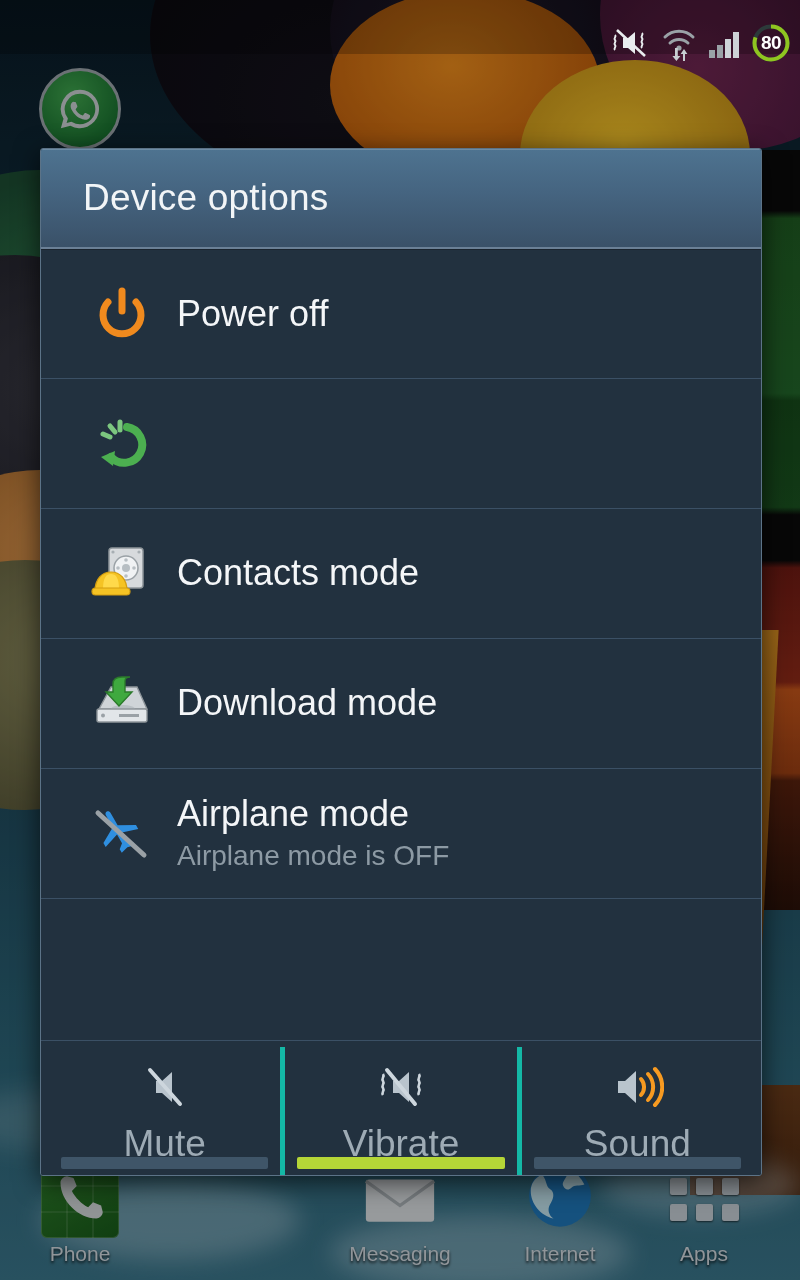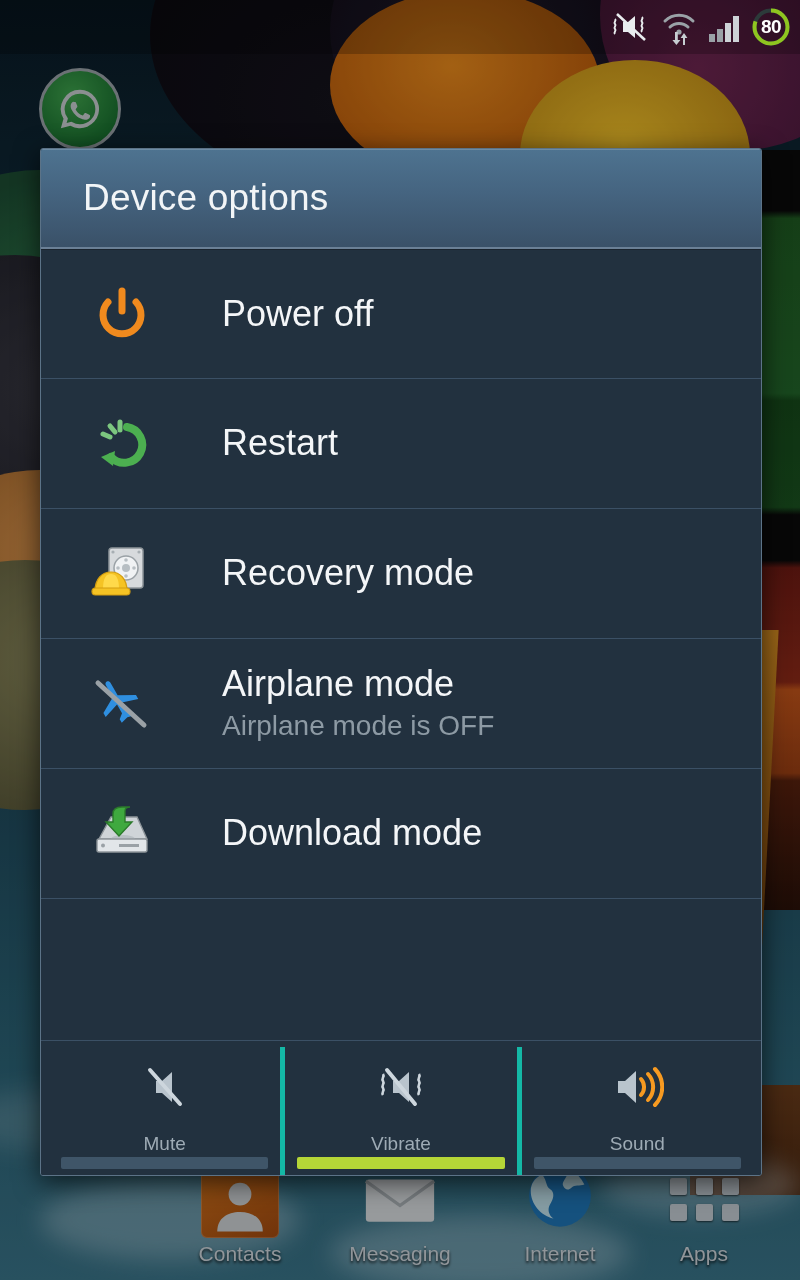--- a/index.html
+++ b/index.html
@@ -76,21 +76,21 @@
     position:absolute;left:0;top:0;width:800px;height:54px;
     background:rgba(0,0,0,0.22);
     display:flex;align-items:center;
   }
   #status-clock{
     position:absolute;left:0;right:0;text-align:center;
     color:#ffffff;font-size:31px;letter-spacing:.5px;
     text-shadow:0 1px 2px rgba(0,0,0,.7);
   }
   #status-icons{
-    position:absolute;right:8px;top:0;height:54px;
+    position:absolute;right:8px;top:16px;height:54px;
     display:flex;align-items:center;gap:9px;
   }
   .sicon{display:block;}
   .batt-wrap{position:relative;width:42px;height:42px;}
   .batt-num{
     position:absolute;inset:0;display:flex;align-items:center;justify-content:center;
     color:#ffffff;font-size:19px;font-weight:bold;letter-spacing:-.5px;
   }
 
   
@@ -144,21 +144,20 @@
   }
   #dialog-title{
     color:#f2f5f7;font-size:37px;padding-left:42px;letter-spacing:.2px;
   }
   #option-list{flex:1 1 auto;}
   .opt{
     height:130px;box-sizing:border-box;
     display:flex;align-items:center;
     border-bottom:1px solid #3b5065;
     padding-left:38px;
-    gap:45px;
   }
   .opt:first-child{border-top:1px solid #1a242e;}
   .opt-icon{width:86px;flex:0 0 86px;display:flex;align-items:center;justify-content:center;}
   .opt-text{display:flex;flex-direction:column;justify-content:center;margin-left:12px;}
   .opt-title{color:#f4f6f8;font-size:36px;line-height:1.08;}
   .opt-sub{color:#8d9aa4;font-size:28px;margin-top:6px;}
 
   
   #ringer-row{
     height:135px;flex:0 0 135px;
@@ -167,21 +166,21 @@
     border-top:1px solid #3b5065;
     padding:6px 8px 0 8px;box-sizing:border-box;
   }
   .ringer{
     flex:1 1 0;position:relative;
     display:flex;flex-direction:column;align-items:center;justify-content:flex-start;
     padding-top:12px;
   }
   .ringer + .ringer{border-left:5px solid #14b8a6;}
   .ringer .r-ic{height:56px;display:flex;align-items:center;justify-content:center;}
-  .ringer .r-lbl{color:#9eabb5;font-size:19px;margin-top:18px;}
+  .ringer .r-lbl{color:#9eabb5;font-size:37px;margin-top:8px;}
   .r-bar{
     position:absolute;left:12px;right:12px;bottom:6px;height:12px;border-radius:2px;
     background:#3f5568;
   }
   .r-bar.on{background:#b5d637;}
 </style>
 </head>
 <body>
 
 <div id="wallpaper">
@@ -210,33 +209,37 @@
       <svg width="46" height="46" viewBox="0 0 24 24" aria-hidden="true">
         <path fill="#c8cdd0" d="M12 2a10 10 0 00-8.6 15.1L2 22l5-1.3A10 10 0 1012 2zm0 2a8 8 0 110 16 8 8 0 01-4.2-1.2l-.3-.2-2.5.7.7-2.4-.2-.3A8 8 0 0112 4zm-3.3 4.2c-.2 0-.5 0-.7.3-.3.3-.9.9-.9 2.1s.9 2.4 1 2.6c.1.2 1.7 2.8 4.3 3.8 2.1.8 2.6.7 3 .6.5 0 1.5-.6 1.7-1.2.2-.6.2-1.1.1-1.2l-.6-.3-1.6-.8c-.2-.1-.4-.1-.6.1l-.8 1c-.1.2-.3.2-.5.1-.2-.1-1-.4-2-1.2-.7-.7-1.2-1.5-1.3-1.7-.1-.2 0-.4.1-.5l.4-.5.3-.5v-.5l-.7-1.7c-.2-.4-.4-.4-.6-.4h-.6z"></path>
       </svg>
     </div>
   </div>
   <div class="lbl">W</div>
 </div>
 
 <div id="dock">
 
-
-  <div class="dock-app dk1">
+  <div class="dock-app dk0">
     <div class="dic">
-      <div class="sq-icon ic-contacts">
+      <div class="sq-icon ic-phone">
         <svg width="78" height="78" viewBox="0 0 48 48" aria-hidden="true">
-          <path fill="#d8a24a" d="M20 3h8l-4 4z"></path>
-          <circle cx="24" cy="21" r="7" fill="#cdd2d5"></circle>
-          <path fill="#cdd2d5" d="M10 44c0-8 6-12 14-12s14 4 14 12z"></path>
-        </svg>
-      </div>
-    </div>
-    <div class="dlbl">Contacts</div>
-  </div>
+          <g stroke="rgba(255,255,255,.12)" stroke-width="1">
+            <line x1="16" y1="0" x2="16" y2="48"></line>
+              <line x1="32" y1="0" x2="32" y2="48"></line>
+            <line x1="0" y1="16" x2="48" y2="16"></line>
+              <line x1="0" y1="32" x2="48" y2="32"></line>
+          </g>
+          <path fill="#cfd4d6" d="M16 10c-2 0-4 2-4 4 0 11 11 22 22 22 2 0 4-2 4-4l-1-4-5-2-3 3c-4-2-8-6-10-10l3-3-2-5-4-1z"></path>
+        </svg>
+      </div>
+    </div>
+    <div class="dlbl">Phone</div>
+  </div>
+
 
   <div class="dock-app dk3">
     <div class="dic">
       <svg width="78" height="78" viewBox="0 0 48 48" aria-hidden="true">
         <circle cx="24" cy="22" r="19" fill="#1f74b5"></circle>
         <path fill="#bfe0ea" d="M13 9c3 3 2 7 5 9s2 6 0 9-1 7 2 9c-8-2-14-9-14-17 0-4 2-8 7-10z"></path>
         <path fill="#bfe0ea" d="M30 6c4 2 7 5 9 9-3 1-6 0-8 2s-4 1-5-1 1-4 2-6 1-3 2-4z"></path>
       </svg>
     </div>
     <div class="dlbl">Internet</div>
@@ -333,23 +336,20 @@
       <div class="opt-icon">
         <svg width="62" height="62" viewBox="0 0 62 62">
           <path fill="none" stroke="#4caf50" stroke-width="8" stroke-linecap="round" d="M36 14a18 18 0 11-16 30"></path>
           <path fill="#4caf50" d="M24 38l-14 6 12 9z"></path>
           <g stroke="#7cc77f" stroke-width="5" stroke-linecap="round">
             <line x1="29" y1="9" x2="29" y2="17"></line>
             <line x1="19" y1="13" x2="24" y2="19"></line>
             <line x1="12" y1="21" x2="19" y2="24"></line>
           </g>
         </svg>
-      </div>
-      <div class="opt-text">
-        <div class="opt-title">Restart</div>
       </div>
     </div>
 
     <div class="opt">
       <div class="opt-icon">
         <svg width="66" height="62" viewBox="0 0 66 62">
           <rect x="20" y="5" width="34" height="40" rx="3" fill="#d7dadd" stroke="#8e959a" stroke-width="1.5"></rect>
           <circle cx="37" cy="25" r="12" fill="#f0f2f4" stroke="#9aa1a6" stroke-width="1.5"></circle>
           <circle cx="37" cy="25" r="4" fill="#b7bec3"></circle>
           <circle cx="37" cy="17" r="1.8" fill="#b7bec3"></circle>
@@ -357,55 +357,55 @@
           <circle cx="37" cy="33" r="1.8" fill="#b7bec3"></circle>
             <circle cx="29" cy="25" r="1.8" fill="#b7bec3"></circle>
           <circle cx="24" cy="9" r="1.6" fill="#a7aeb3"></circle>
             <circle cx="50" cy="9" r="1.6" fill="#a7aeb3"></circle>
           <path fill="#f5c324" stroke="#d49e10" stroke-width="1.2" d="M6 48c0-12 7-19 16-19s16 7 16 19z"></path>
           <path fill="#ffd94a" d="M14 46c0-11 3-15 8-15s8 4 8 15z"></path>
           <rect x="3" y="45" width="38" height="7" rx="3.5" fill="#f5c324" stroke="#d49e10" stroke-width="1.2"></rect>
         </svg>
       </div>
       <div class="opt-text">
-        <div class="opt-title">Recovery mode</div>
-      </div>
-    </div>
-
-    <div class="opt">
-      <div class="opt-icon">
-        <svg width="66" height="62" viewBox="0 0 66 62">
-          <g transform="rotate(-30 33 31)">
-            <path fill="#2f8fe0" d="M31 4c1.6 0 2.6 1.4 2.6 3.2v14l16 9v4.5l-16-5v10l5 4v3.5l-7.6-2-7.6 2V43l5-4V29l-16 5v-4.5l16-9v-14C28.4 5.4 29.4 4 31 4z"></path>
-          </g>
-          <line x1="9" y1="10" x2="55" y2="52" stroke="#9aa1a6" stroke-width="5" stroke-linecap="round"></line>
-        </svg>
-      </div>
-      <div class="opt-text">
-        <div class="opt-title">Airplane mode</div>
-        <div class="opt-sub">Airplane mode is OFF</div>
+        <div class="opt-title">Contacts mode</div>
       </div>
     </div>
 
     <div class="opt">
       <div class="opt-icon">
         <svg width="66" height="62" viewBox="0 0 66 62">
           <path fill="#cfd4d8" stroke="#8e959a" stroke-width="1.4" d="M10 36L22 14h26l10 22z"></path>
           <ellipse cx="34" cy="36" rx="12" ry="4" fill="#b9c0c5"></ellipse>
           <rect x="8" y="36" width="50" height="13" rx="2" fill="#e2e6e9" stroke="#8e959a" stroke-width="1.4"></rect>
           <rect x="30" y="41" width="20" height="3" fill="#9aa1a6"></rect>
           <circle cx="14" cy="42.5" r="2" fill="#9aa1a6"></circle>
           <path fill="#3fa93f" stroke="#2b7a2b" stroke-width="1.4" d="M33 4c-6 0-9 3-9 7v8h-7l13 14 13-14h-7V8c0-3 2-4 5-4z"></path>
         </svg>
       </div>
       <div class="opt-text">
         <div class="opt-title">Download mode</div>
       </div>
     </div>
 
+    <div class="opt">
+      <div class="opt-icon">
+        <svg width="66" height="62" viewBox="0 0 66 62">
+          <g transform="rotate(-30 33 31)">
+            <path fill="#2f8fe0" d="M31 4c1.6 0 2.6 1.4 2.6 3.2v14l16 9v4.5l-16-5v10l5 4v3.5l-7.6-2-7.6 2V43l5-4V29l-16 5v-4.5l16-9v-14C28.4 5.4 29.4 4 31 4z"></path>
+          </g>
+          <line x1="9" y1="10" x2="55" y2="52" stroke="#9aa1a6" stroke-width="5" stroke-linecap="round"></line>
+        </svg>
+      </div>
+      <div class="opt-text">
+        <div class="opt-title">Airplane mode</div>
+        <div class="opt-sub">Airplane mode is OFF</div>
+      </div>
+    </div>
+
 
   </div>
 
   <div id="ringer-row">
 
     <div class="ringer">
       <div class="r-ic">
         <svg width="50" height="50" viewBox="0 0 50 50">
           <path fill="#b9c4cd" d="M16 19h6l10-9v30l-10-9h-6z"></path>
           <line x1="10" y1="8" x2="40" y2="42" stroke="#cdd6dd" stroke-width="4" stroke-linecap="round"></line>

